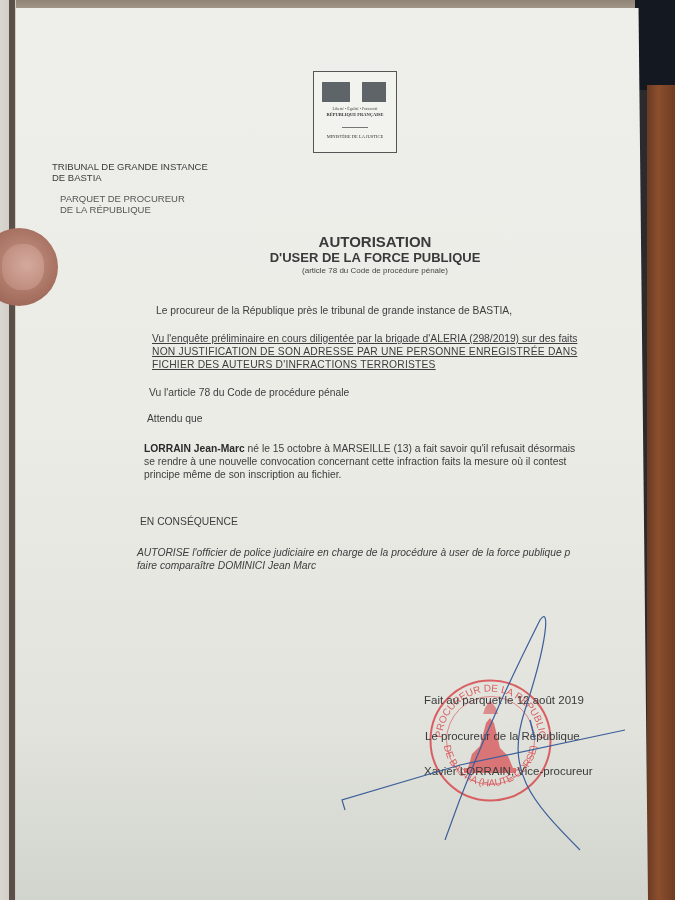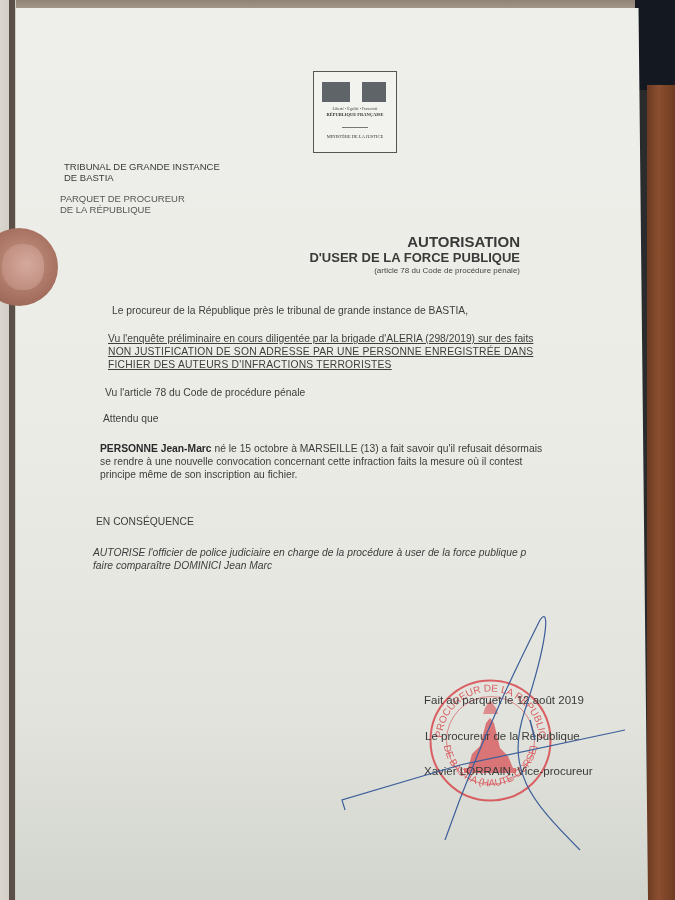--- a/index.html
+++ b/index.html
@@ -30,29 +30,29 @@
     .logo-flag .r { position: absolute; right: 0; top: 0; width: 24px; height: 20px; background: #5e6468; }
     .logo-motto { position: absolute; left: 2px; right: 2px; top: 34px; font-family: "Liberation Serif", serif;
       font-size: 4px; text-align: center; color: #444; }
     .logo-rf { position: absolute; left: 2px; right: 2px; top: 40px; font-family: "Liberation Serif", serif;
       font-size: 4.5px; text-align: center; color: #333; font-weight: bold; }
     .logo-rule { position: absolute; left: 28px; width: 26px; top: 55px; border-top: 1px solid #777; }
     .logo-min { position: absolute; left: 2px; right: 2px; top: 62px; font-family: "Liberation Serif", serif;
       font-size: 4.5px; text-align: center; color: #333; }
 
     .hdr { position: absolute; color: #3a3a3a; font-size: 9.5px; line-height: 11px; text-transform: uppercase; }
-    .hdr-1 { left: 64px; top: 161px; }
+    .hdr-1 { left: 52px; top: 161px; }
     .hdr-2 { left: 60px; top: 193px; color: #555; }
 
-    .title-block { position: absolute; left: 230px; width: 290px; top: 233px; text-align: right; color: #3a3a3a; }
+    .title-block { position: absolute; left: 230px; width: 290px; top: 233px; text-align: center; color: #3a3a3a; }
     .title { font-size: 15px; font-weight: bold; line-height: 17px; }
     .subtitle { font-size: 13px; font-weight: bold; line-height: 15px; }
     .ref { font-size: 8px; font-weight: normal; line-height: 11px; color: #444; }
 
-    .p { position: absolute; color: #3d3d3d; font-size: 10.3px; line-height: 13px; white-space: nowrap; }
+    .p { position: absolute; color: #3d3d3d; font-size: 10.3px; line-height: 13px; white-space: nowrap; margin-left: 44px; }
     .p b { color: #2a2a2a; }
     .p1 { left: 112px; top: 304px; }
     .p2 { left: 108px; top: 332px; text-decoration: underline; }
     .p2 .caps { letter-spacing: 0.2px; }
     .p3 { left: 105px; top: 386px; }
     .p4 { left: 103px; top: 412px; }
     .p5 { left: 100px; top: 442px; }
     .p6 { left: 96px; top: 515px; }
     .p7 { left: 93px; top: 546px; font-style: italic; }
 
@@ -110,21 +110,21 @@
 <div class="p p2">
   <div>Vu l'enquête préliminaire en cours diligentée par la brigade d'ALERIA (298/2019) sur des faits</div>
   <div class="caps">NON JUSTIFICATION DE SON ADRESSE PAR UNE PERSONNE ENREGISTRÉE DANS</div>
   <div class="caps">FICHIER DES AUTEURS D'INFRACTIONS TERRORISTES</div>
 </div>
 
 <div class="p p3">Vu l'article 78 du Code de procédure pénale</div>
 <div class="p p4">Attendu que</div>
 
 <div class="p p5">
-  <div><b>PERSONNE Jean-Marc</b><span> né le 15 octobre à MARSEILLE (13) a fait savoir qu'il refusait désormais</span></div>
+  <div><b>LORRAIN Jean-Marc</b><span> né le 15 octobre à MARSEILLE (13) a fait savoir qu'il refusait désormais</span></div>
   <div>se rendre à une nouvelle convocation concernant cette infraction faits la mesure où il contest</div>
   <div>principe même de son inscription au fichier.</div>
 </div>
 
 <div class="p p6">EN CONSÉQUENCE</div>
 
 <div class="p p7">
   <div>AUTORISE l'officier de police judiciaire en charge de la procédure à user de la force publique p</div>
   <div>faire comparaître DOMINICI Jean Marc</div>
 </div>

